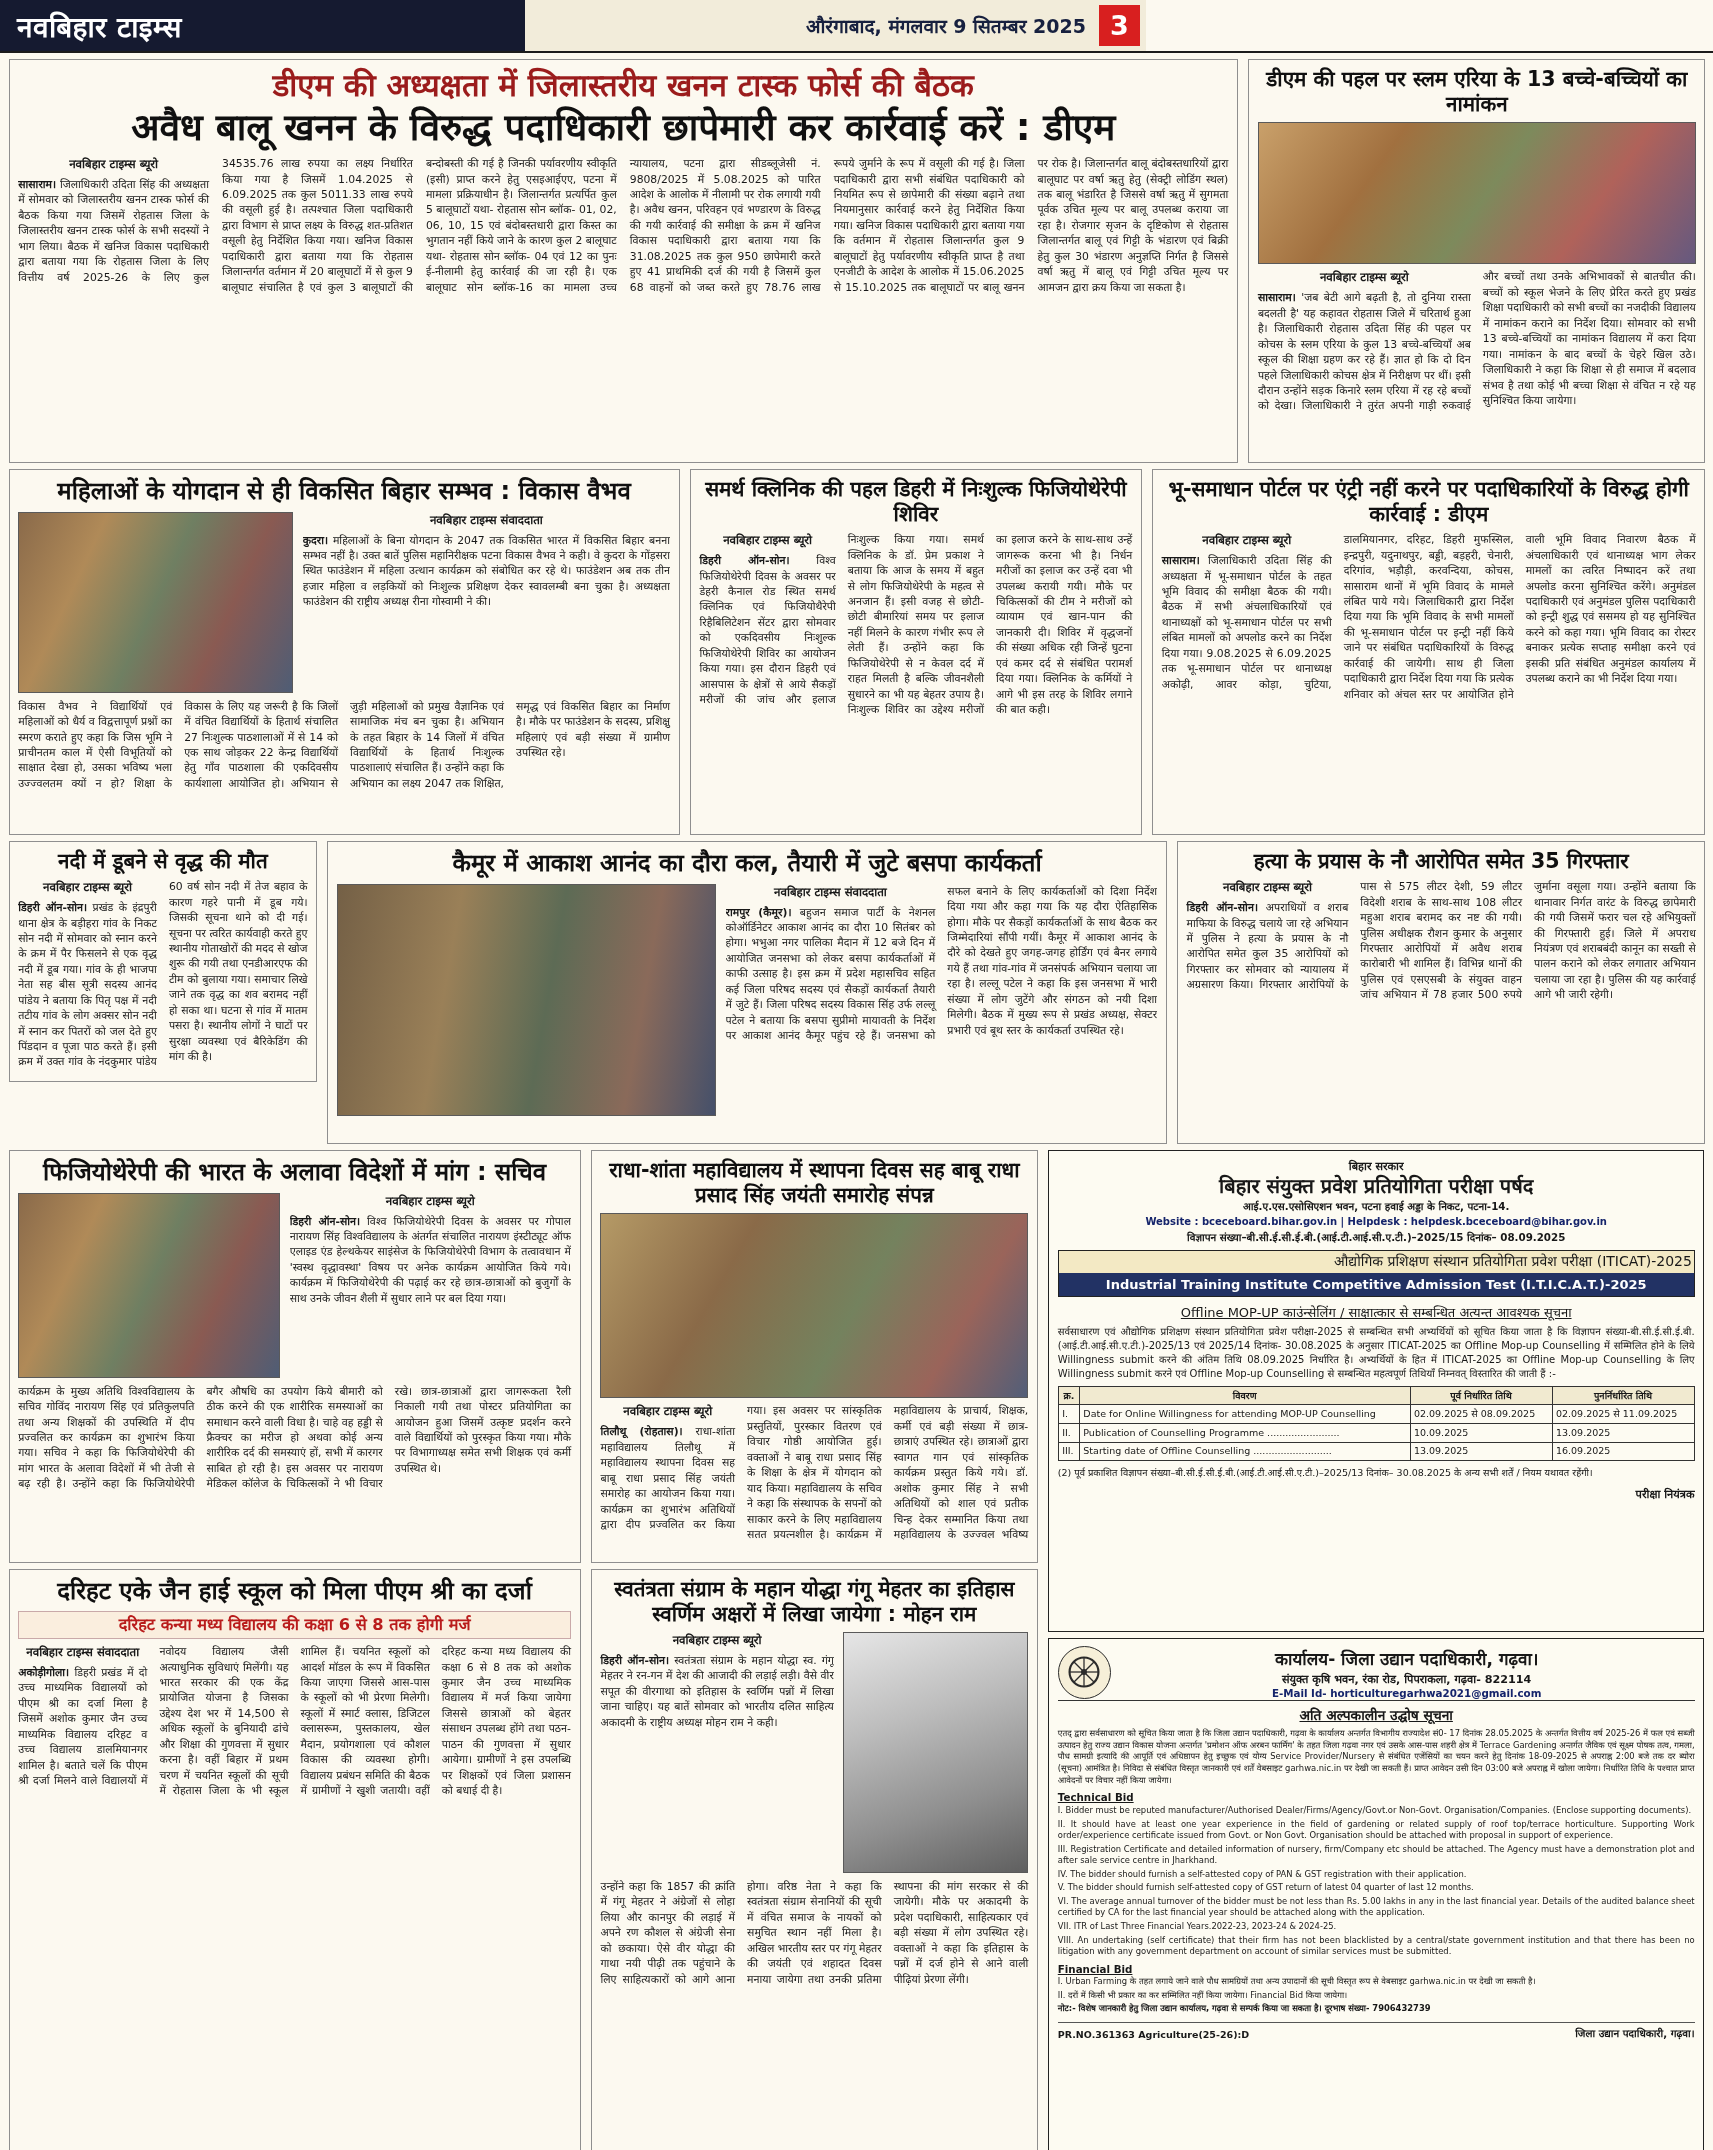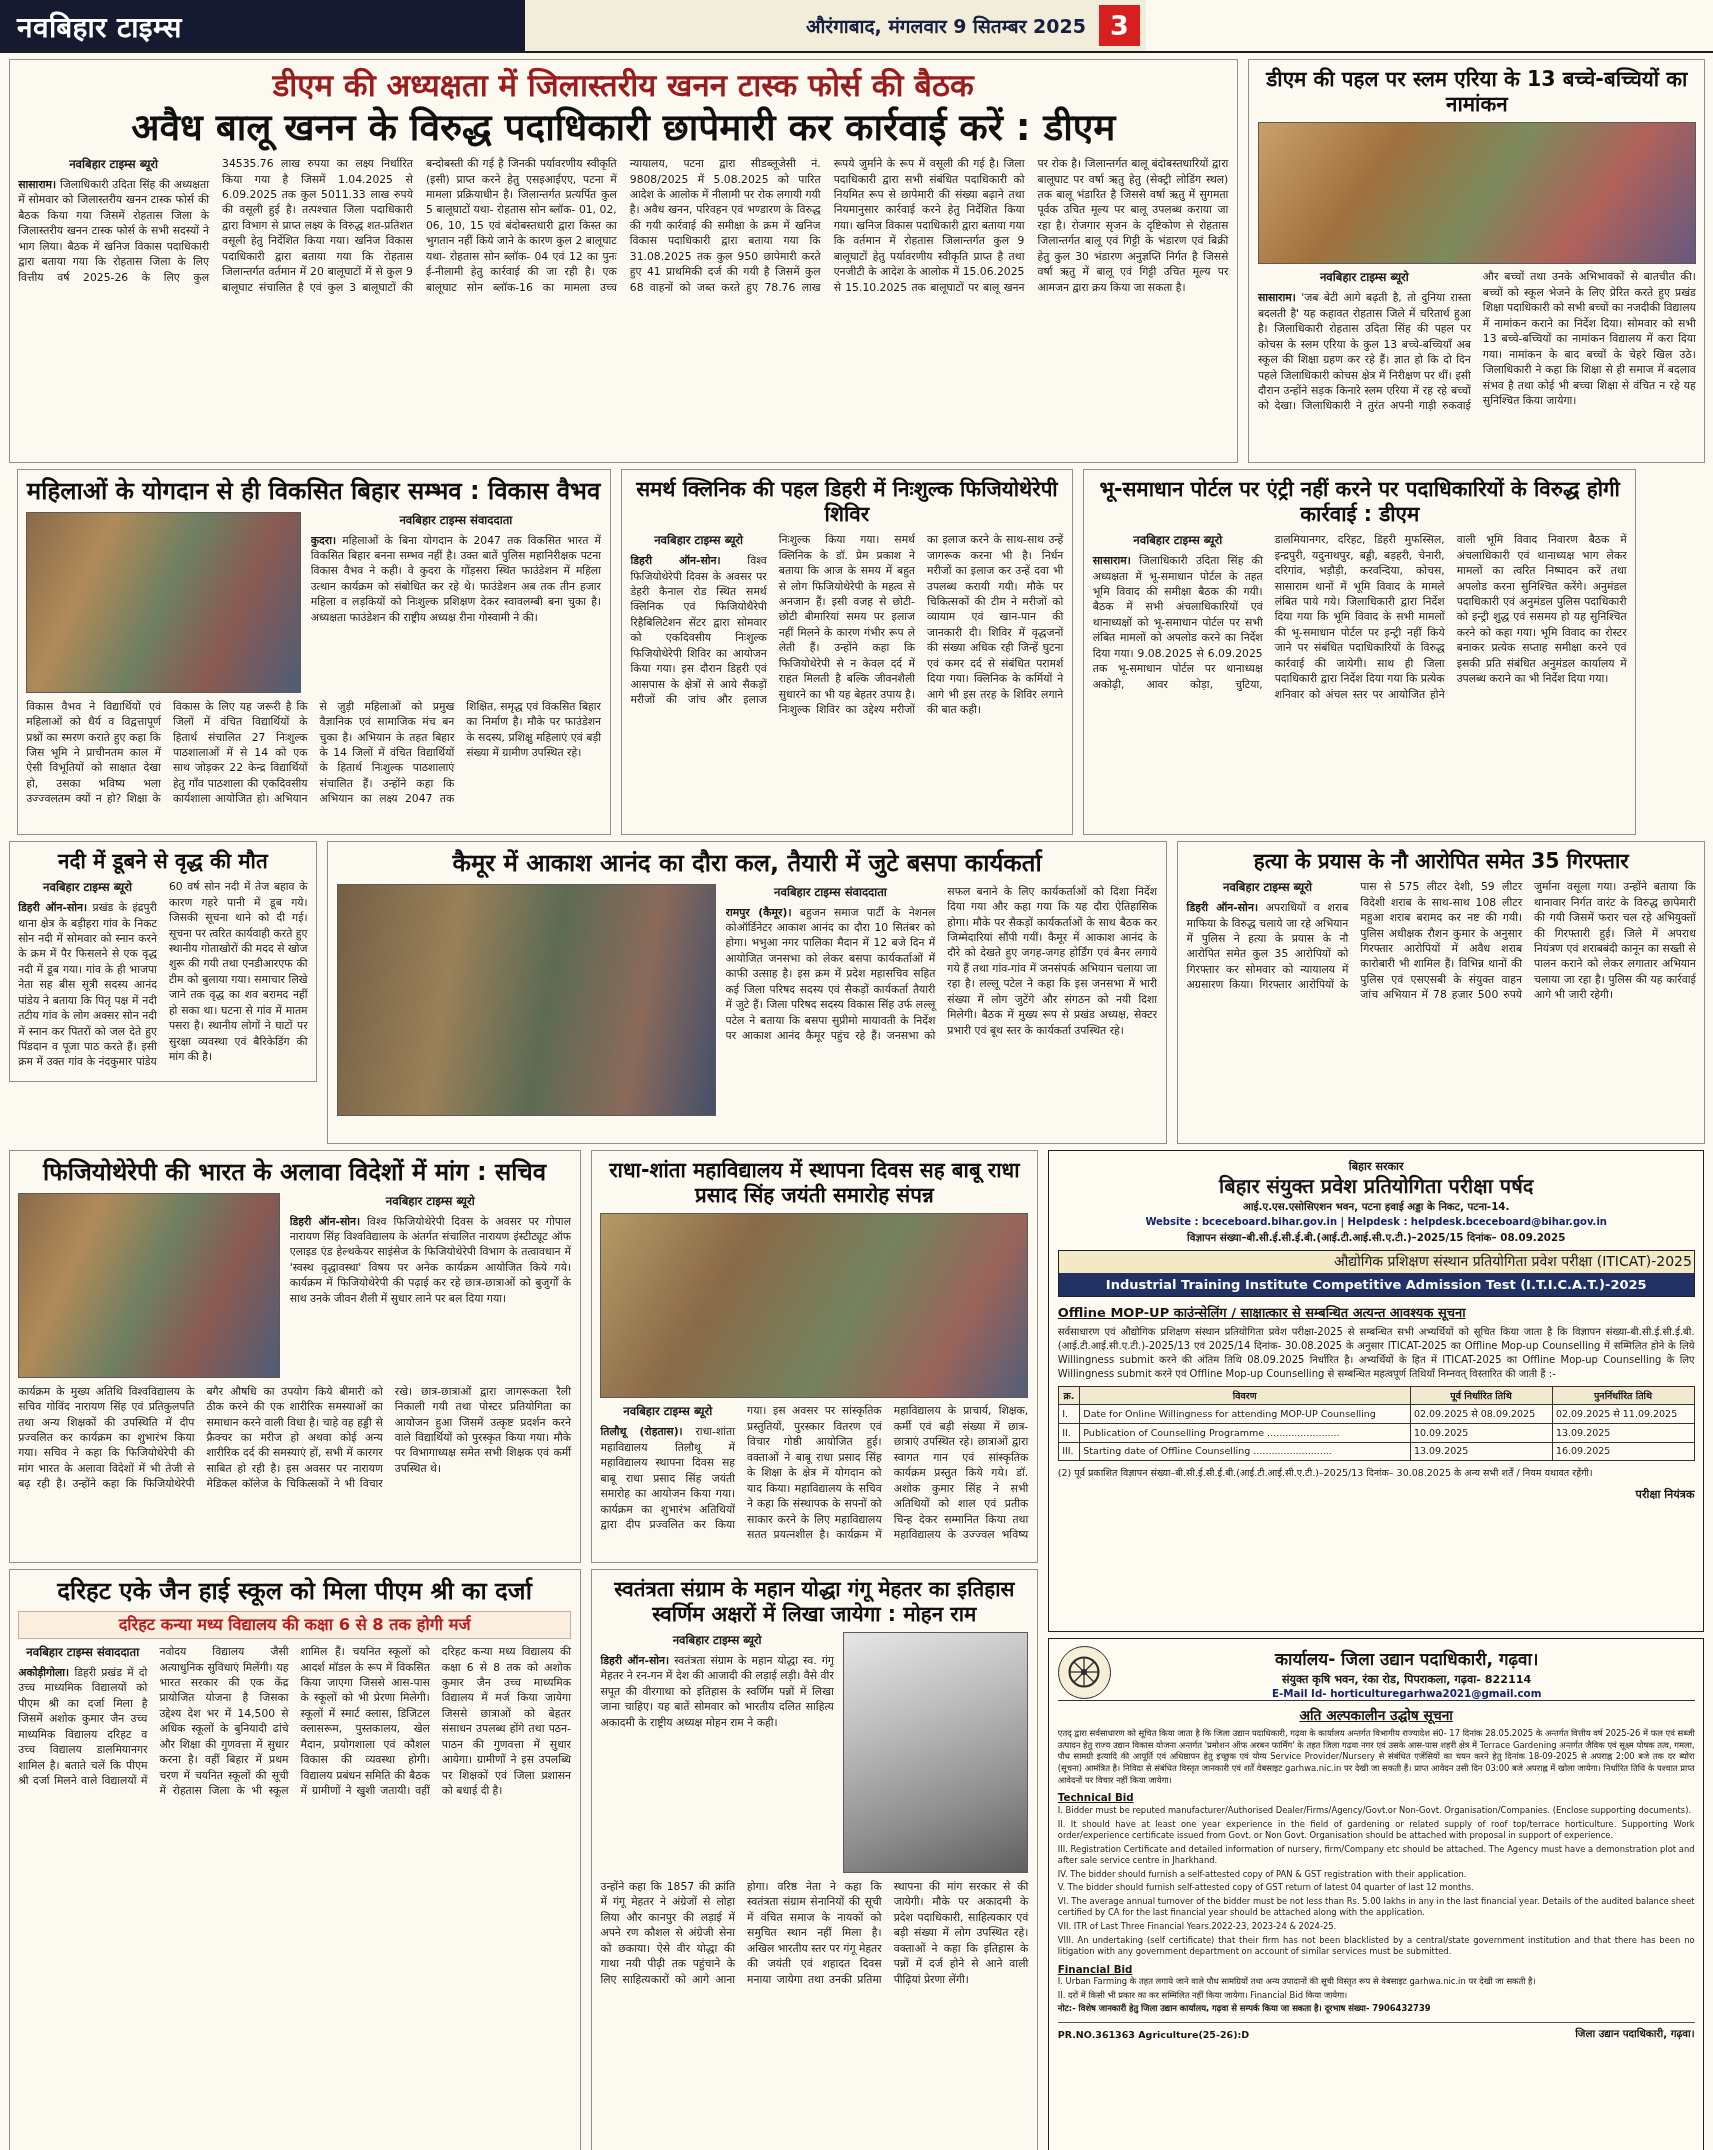--- a/index.html
+++ b/index.html
@@ -46,21 +46,21 @@
   
   .adbox{border:1.3px solid #222;padding:6.9px 8.6px;box-sizing:border-box;overflow:hidden;background:#fdfbf2;}
   .ad-govt{font-size:11.2px;font-weight:700;text-align:center;margin-bottom:0.9px;}
   .ad-board{font-size:20px;font-weight:800;text-align:center;line-height:1.2;}
   .ad-addr{font-size:10.3px;font-weight:700;text-align:center;margin-top:1.7px;}
   .ad-web{font-size:10px;text-align:center;margin-top:2.6px;color:#15246b;font-weight:700;}
   .ad-advno{font-size:10.3px;font-weight:700;text-align:center;margin-top:3.4px;}
   .ad-band{border:0.9px solid #222;margin-top:5.2px;}
   .ad-band-hi{font-size:14px;font-weight:400;text-align:right;background:#f3e9c4;padding:2.6px 1.7px;line-height:1.25;}
   .ad-band-en{font-size:13px;font-weight:800;text-align:center;background:#223264;color:#fff;padding:3.4px 1.7px;line-height:1.25;}
-  .ad-mopup{font-size:13px;font-weight:700;text-decoration:underline;margin:6px 0 3.4px;}
+  .ad-mopup{font-size:13px;font-weight:400;text-align:center;text-decoration:underline;margin:6px 0 3.4px;}
   .ad-body{font-size:10px;line-height:1.4;text-align:justify;}
   table.sched{width:100%;border-collapse:collapse;margin-top:5.2px;font-size:9.5px;}
   table.sched th,table.sched td{border:0.4px solid #333;padding:2.6px 3.4px;text-align:left;vertical-align:top;line-height:1.3;}
   table.sched th{font-weight:800;text-align:center;background:#f1ead0;}
   .ad-clause{font-size:9.5px;line-height:1.4;text-align:justify;margin-top:5.2px;}
   .ad-sign{font-size:11.2px;font-weight:800;text-align:right;margin-top:6px;}
   
   .gw-head{display:flex;align-items:flex-end;gap:8px;border-bottom:0.9px solid #333;padding-bottom:1px;margin-bottom:4.3px;}
   .emblem{width:51px;height:51px;border-radius:50%;border:1.7px solid #2b2b2b;flex:none;
     display:flex;align-items:center;justify-content:center;background:#f6efd8;}
@@ -109,21 +109,21 @@
         <div class="photo ph-warm" style="width:100%;height:142px;"></div>
         <div class="body c2" style="height:185px;margin-top:5.2px;">
           <span class="byline">नवबिहार टाइम्स ब्यूरो</span>
           <b>सासाराम।</b>
           <span>'जब बेटी आगे बढ़ती है, तो दुनिया रास्ता बदलती है' यह कहावत रोहतास जिले में चरितार्थ हुआ है। जिलाधिकारी रोहतास उदिता सिंह की पहल पर कोचस के स्लम एरिया के कुल 13 बच्चे-बच्चियाँ अब स्कूल की शिक्षा ग्रहण कर रहे हैं। ज्ञात हो कि दो दिन पहले जिलाधिकारी कोचस क्षेत्र में निरीक्षण पर थीं। इसी दौरान उन्होंने सड़क किनारे स्लम एरिया में रह रहे बच्चों को देखा। जिलाधिकारी ने तुरंत अपनी गाड़ी रुकवाई और बच्चों तथा उनके अभिभावकों से बातचीत की। बच्चों को स्कूल भेजने के लिए प्रेरित करते हुए प्रखंड शिक्षा पदाधिकारी को सभी बच्चों का नजदीकी विद्यालय में नामांकन कराने का निर्देश दिया। सोमवार को सभी 13 बच्चे-बच्चियों का नामांकन विद्यालय में करा दिया गया। नामांकन के बाद बच्चों के चेहरे खिल उठे। जिलाधिकारी ने कहा कि शिक्षा से ही समाज में बदलाव संभव है तथा कोई भी बच्चा शिक्षा से वंचित न रहे यह सुनिश्चित किया जायेगा।</span>
         </div>
       </div>
     </div>
 
     <div class="row" style="height:366px;">
-      <div class="art" style="width:594px;height:366px;margin-left:8px;">
+      <div class="art" style="width:671px;height:366px;">
         <div class="head-lg">महिलाओं के योगदान से ही विकसित बिहार सम्भव : विकास वैभव</div>
         <div class="media-row" style="height:181px;">
           <div class="photo ph-event" style="width:275px;height:181px;"></div>
           <div class="body" style="flex:1;overflow:hidden;">
             <span class="byline">नवबिहार टाइम्स संवाददाता</span>
             <b>कुदरा।</b>
             <span>महिलाओं के बिना योगदान के 2047 तक विकसित भारत में विकसित बिहार बनना सम्भव नहीं है। उक्त बातें पुलिस महानिरीक्षक पटना विकास वैभव ने कही। वे कुदरा के गोंड़सरा स्थित फाउंडेशन में महिला उत्थान कार्यक्रम को संबोधित कर रहे थे। फाउंडेशन अब तक तीन हजार महिला व लड़कियों को निःशुल्क प्रशिक्षण देकर स्वावलम्बी बना चुका है। अध्यक्षता फाउंडेशन की राष्ट्रीय अध्यक्ष रीना गोस्वामी ने की।</span>
           </div>
         </div>
         <div class="body c4" style="height:120px;">

